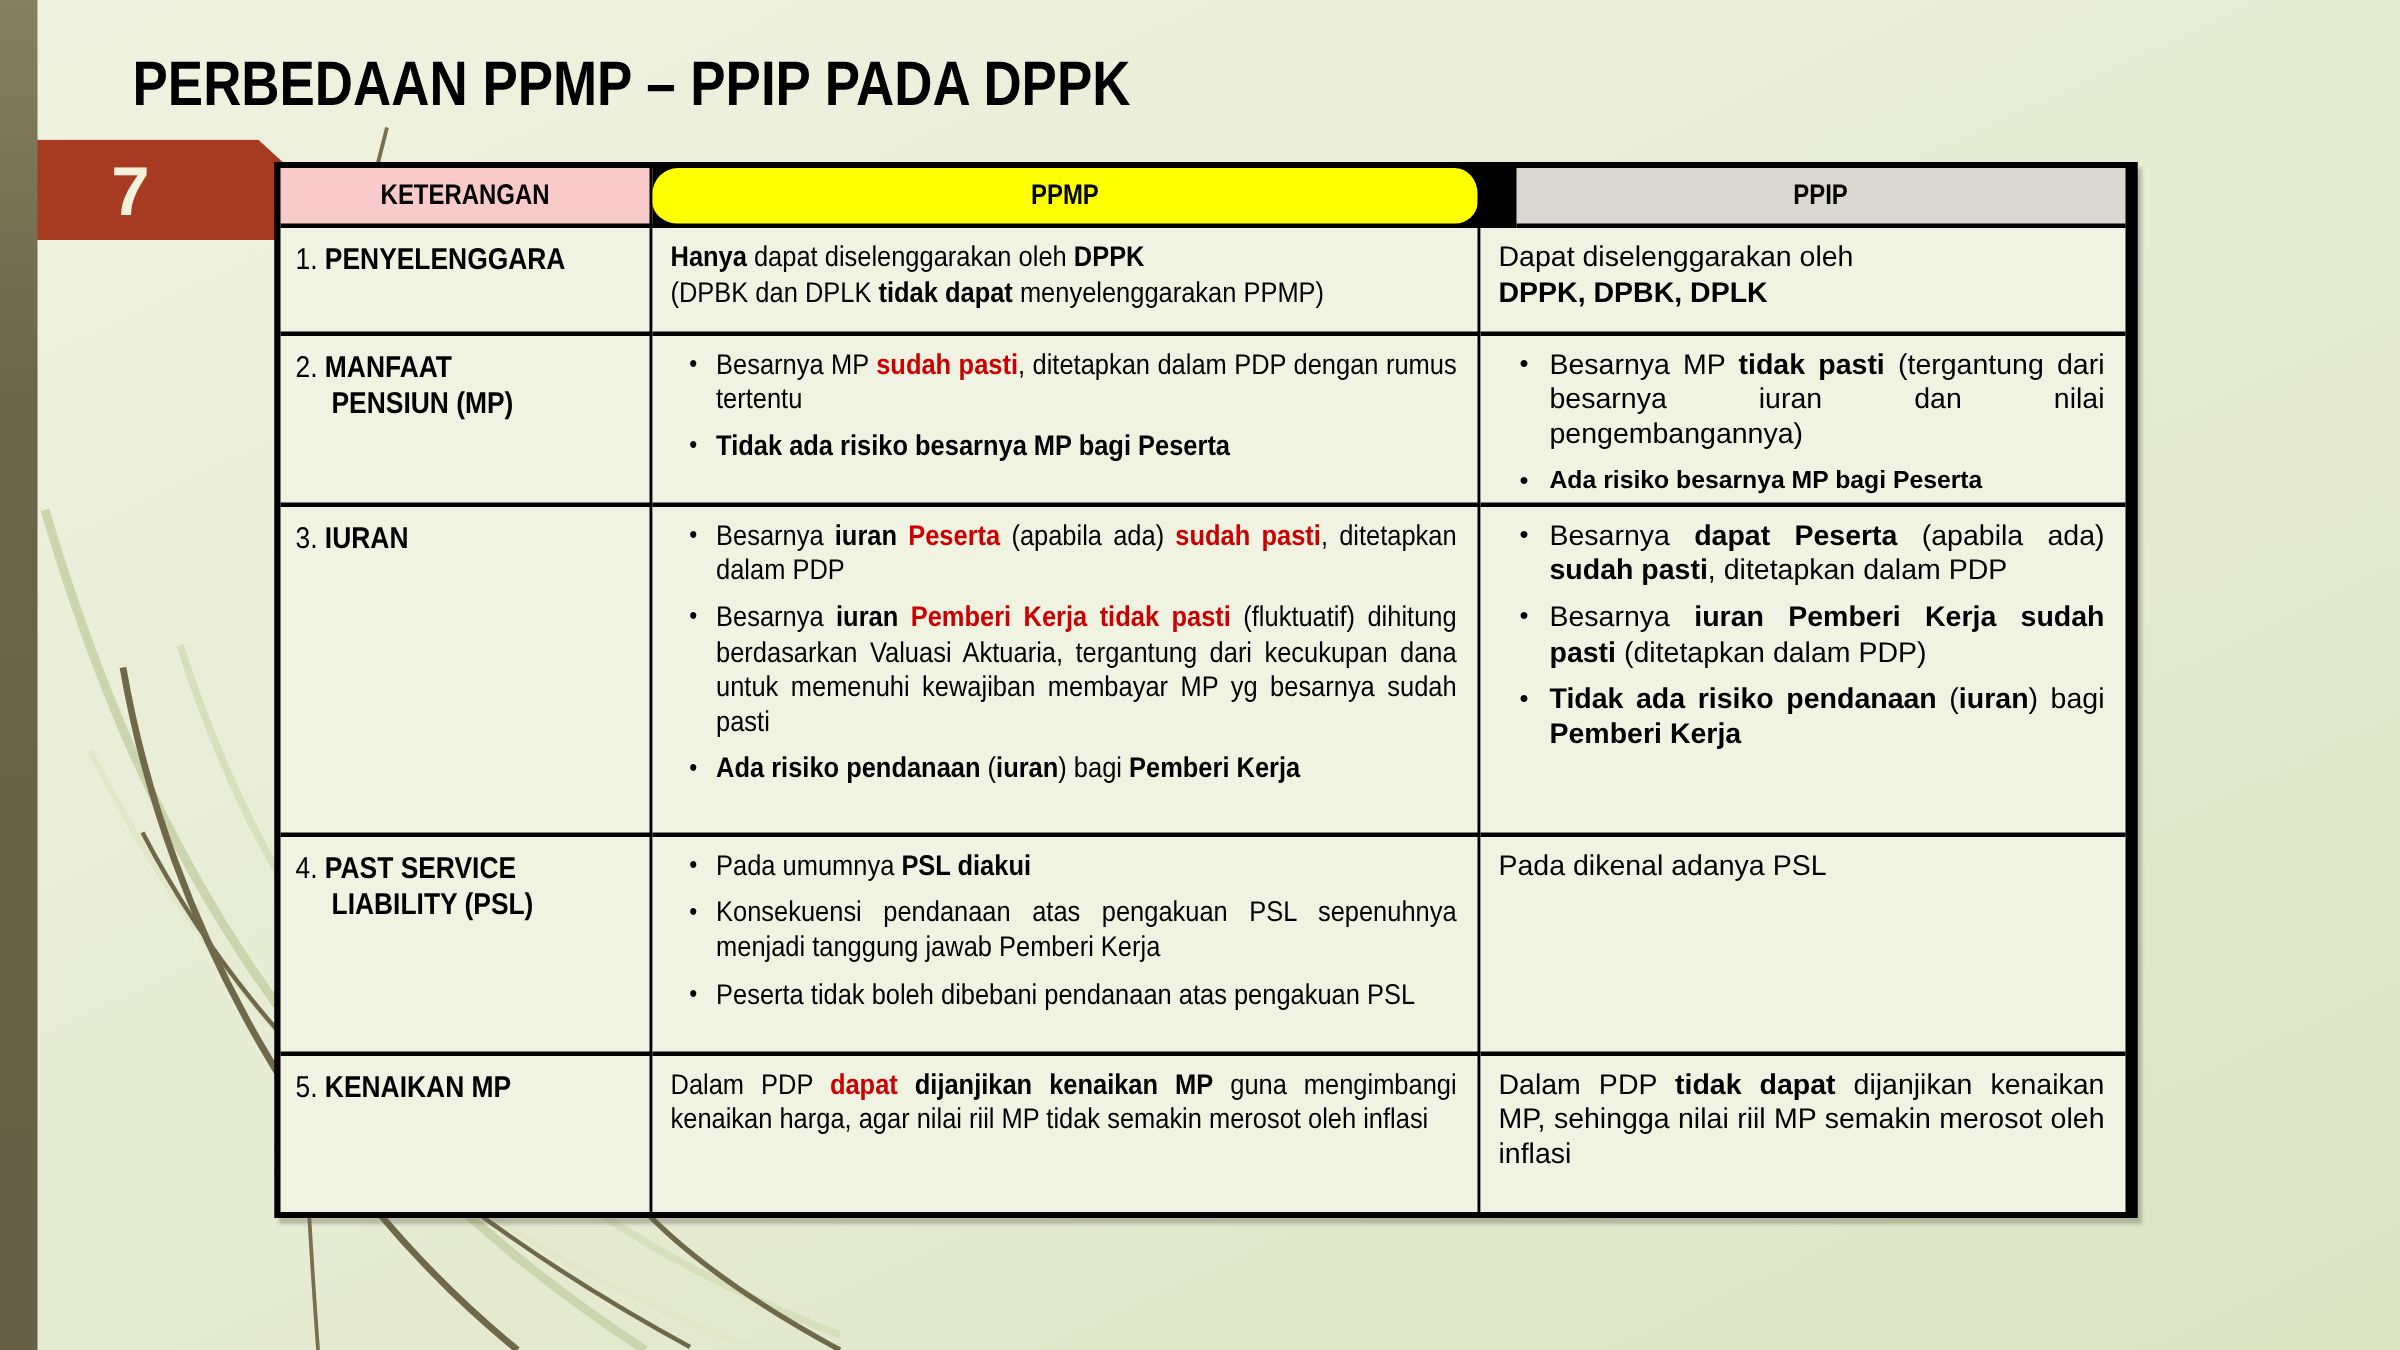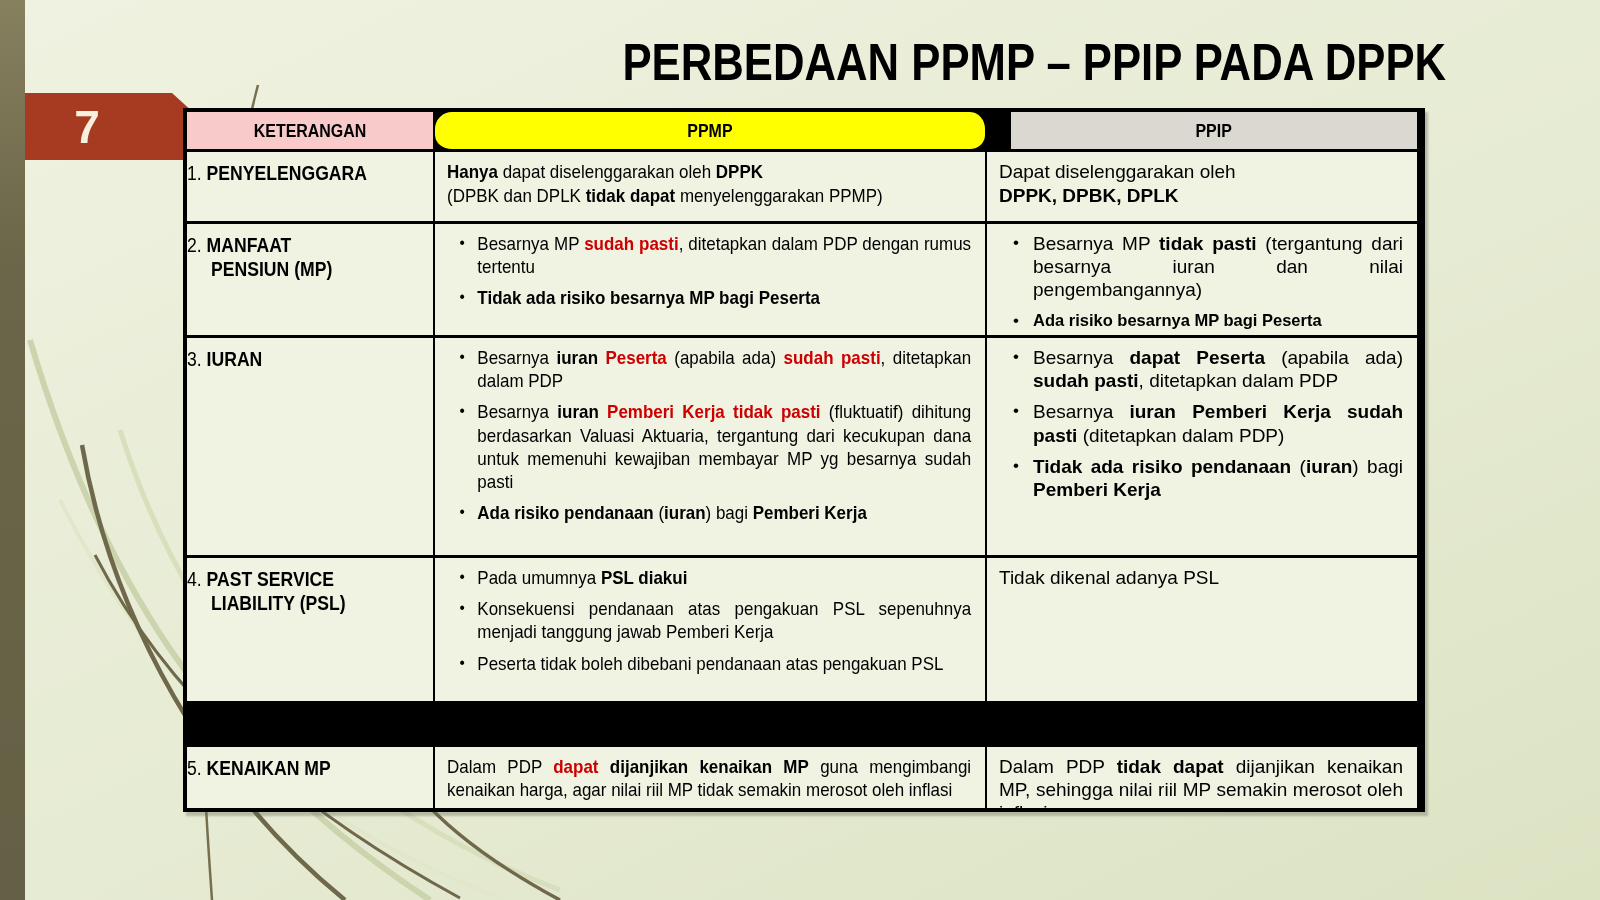--- a/index.html
+++ b/index.html
@@ -29,21 +29,21 @@
     z-index: 2;
     display: flex; align-items: center; justify-content: center;
   }
   .banner .num {
     color: #f5f1dd; font-size: 46px; font-weight: bold;
     padding-right: 26px; line-height: 1;
   }
 
   .title {
     position: absolute; left: 25px; top: 32px; width: 1500px;
-    text-align: right; font-size: 52px; font-weight: bold;
+    text-align: left; font-size: 42px; font-weight: bold;
     letter-spacing: 0px; z-index: 4;
   }
   .cond-center { display: inline-block; transform: scaleX(0.84); transform-origin: 50% 50%; white-space: nowrap; }
 
   
   .table {
     position: absolute; left: 183px; top: 108px;
     width: 1242px; z-index: 5;
     display: grid;
     grid-template-columns: 248px 552px 430px;
@@ -52,31 +52,31 @@
     background: #000;
     box-shadow: 3px 4px 2px rgba(95, 95, 80, 0.35);
   }
   .cell {
     background: #f0f2e2;
     border-right: 2px solid #000;
     border-bottom: 3px solid #000;
     overflow: hidden;
   }
   .cell.col2 { border-right: none; }
-  .cell.lastrow { border-bottom: none; margin-top: 43px; }
+  .cell.lastrow { border-bottom: none; }
 
   .cell.head {
     display: flex; align-items: center; justify-content: center;
     font-weight: bold; font-size: 19px;
   }
   .head.h0 { background: #f9caca; }
   .head.h1 { background: #ffff00; border-radius: 17px; }
   .head.h2 { background: #dad8d0; margin-left: 24px; }
 
-  .cell.label { padding: 9px 8px 6px 0; font-size: 20px; line-height: 1.22; }
+  .cell.label { padding: 9px 8px 6px 10px; font-size: 20px; line-height: 1.22; }
   .cell.label .line2 { padding-left: 24px; }
 
   .cell.body { padding: 8px 14px 6px 12px; font-size: 19px; line-height: 1.22; }
   .inner { width: 100%; }
   .inner.cond-block { width: 112%; transform: scaleX(0.893); transform-origin: 0 0; }
   .cond-line { display: inline-block; transform: scaleX(0.88); transform-origin: 0 50%; white-space: nowrap; }
 
   .para { text-align: justify; }
   .para + .para { margin-top: 8px; }
   .para.noj { text-align: left; }
@@ -212,21 +212,21 @@
             <div class="btext"><span>Konsekuensi pendanaan atas pengakuan PSL sepenuhnya menjadi tanggung jawab Pemberi Kerja</span></div>
           </div>
           <div class="para bullet">
             <span class="bmark">•</span>
             <div class="btext"><span>Peserta tidak boleh dibebani pendanaan atas pengakuan PSL</span></div>
           </div>
         </div>
       </div>
       <div class="cell body col2">
         <div class="inner">
-          <div class="para noj"><span>Tidak dikenal adanya PSL</span></div>
+          <div class="para noj"><span>Pada dikenal adanya PSL</span></div>
         </div>
       </div>
       <div class="cell label lastrow">
         <div><span class="cond-line"><span>5. </span><span class="b">KENAIKAN MP</span></span></div>
       </div>
       <div class="cell body lastrow">
         <div class="inner cond-block">
           <div class="para"><span>Dalam PDP </span><span class="b red">dapat</span><span> </span><span class="b">dijanjikan kenaikan MP</span><span> guna mengimbangi kenaikan harga, agar nilai riil MP tidak semakin merosot oleh inflasi</span></div>
         </div>
       </div>

